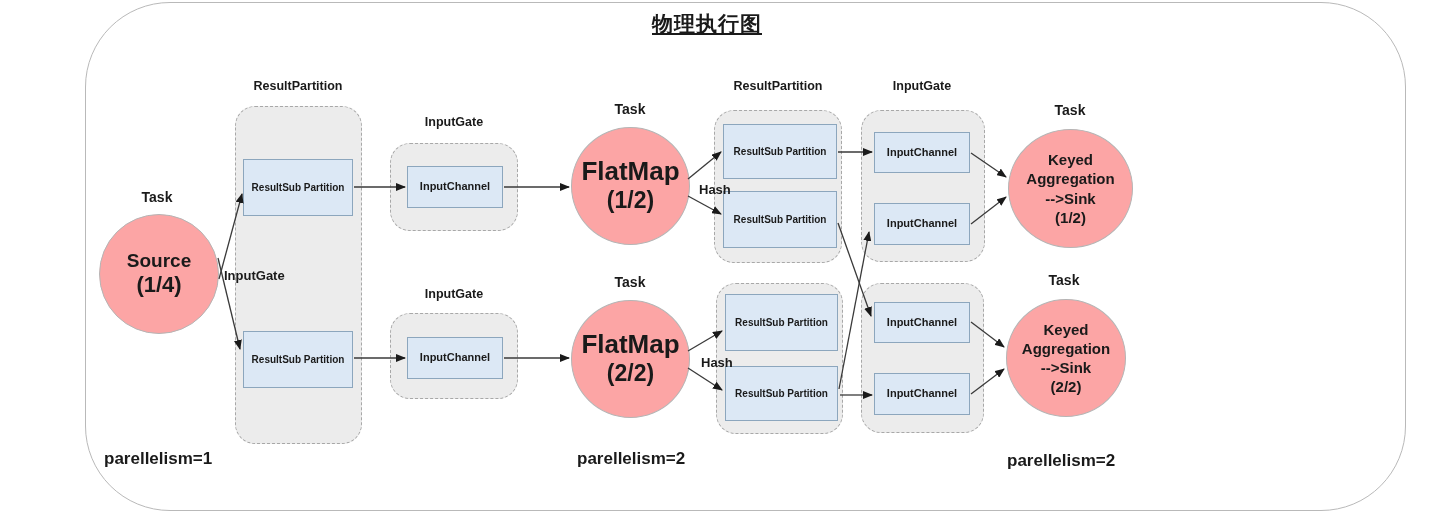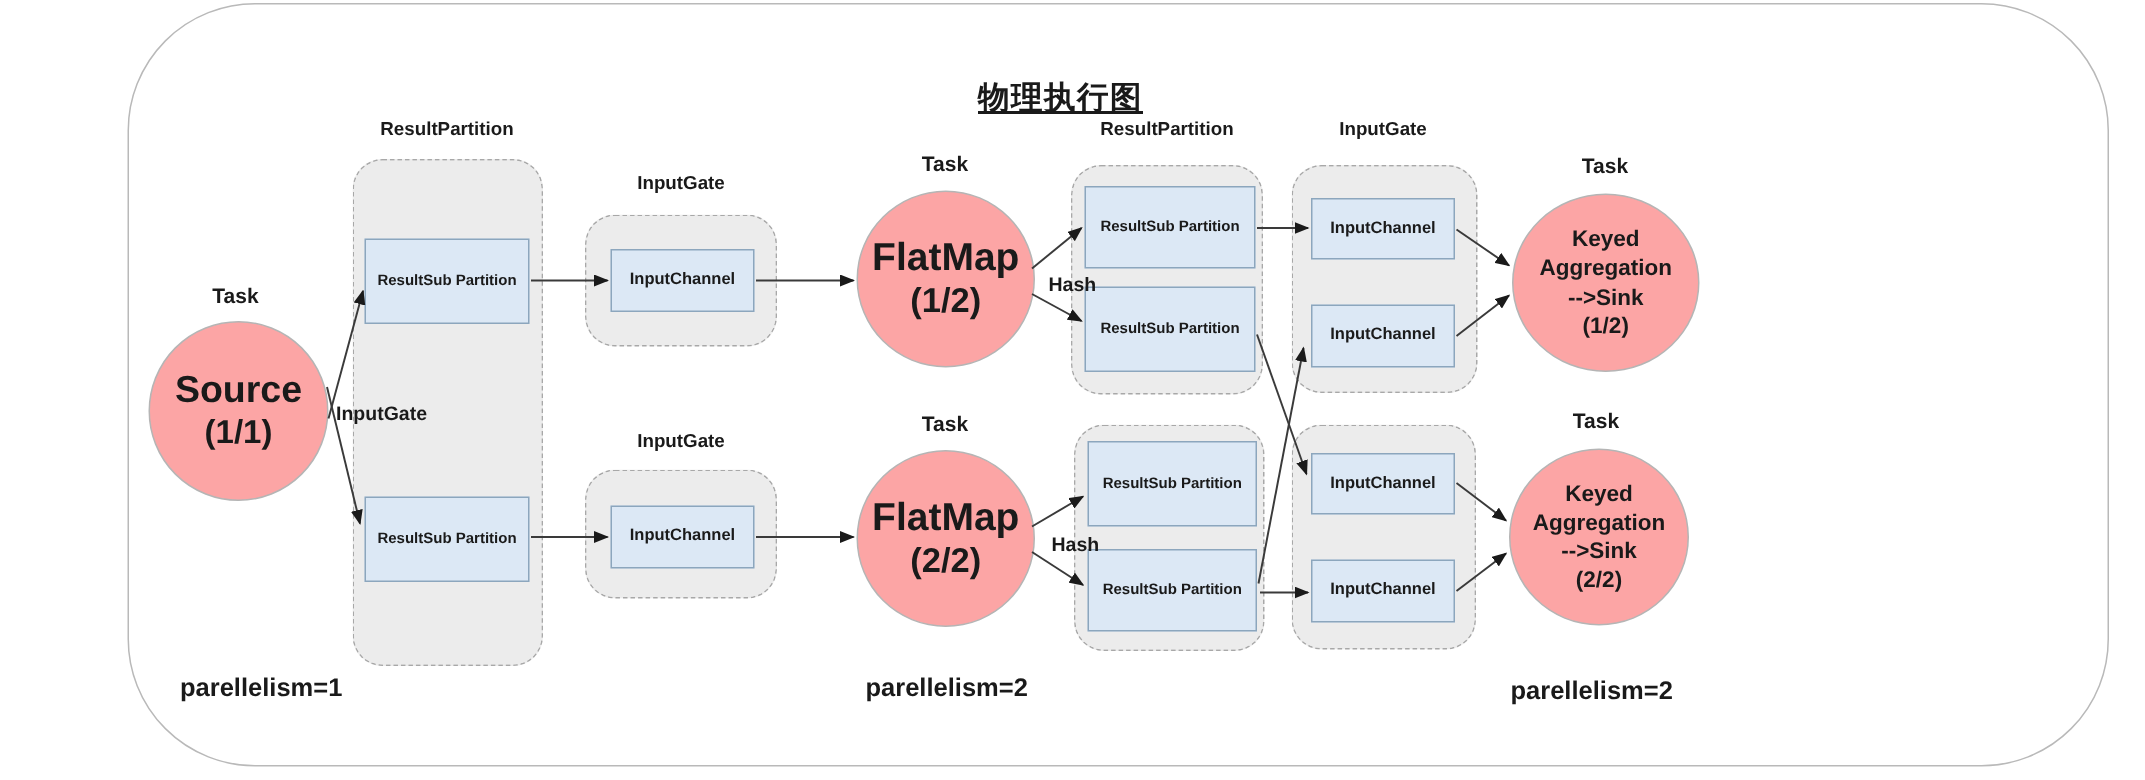--- a/index.html
+++ b/index.html
@@ -8,21 +8,20 @@
     font-family:"Liberation Sans",sans-serif;color:#1a1a1a;overflow:hidden;
     -webkit-font-smoothing:antialiased;
   }
   .abs{position:absolute;}
   .frame{
     border:1.5px solid #b9b9b9;border-radius:85px;background:#ffffff;
   }
   .title{
     font-size:21px;font-weight:bold;text-decoration:underline;text-align:center;
     letter-spacing:1px;
-    margin-top:41px;
   }
   .dashed-box{
     background:#ececec;border:1.6px dashed #a8a8a8;border-radius:20px;
     box-sizing:border-box;
   }
   .blue-box{
     background:#dce8f5;border:1.5px solid #8ca6bd;box-sizing:border-box;
     display:flex;align-items:center;justify-content:center;text-align:center;
     font-weight:bold;line-height:1.2;
   }
@@ -30,21 +29,21 @@
   .ic{font-size:11px;}
   .circle{
     background:#fca5a5;border:1.5px solid #b5b5b5;border-radius:50%;
     box-sizing:border-box;display:flex;flex-direction:column;
     align-items:center;justify-content:center;text-align:center;font-weight:bold;
   }
   .group-label{font-size:12.5px;font-weight:bold;text-align:center;}
   .task-label{font-size:14px;font-weight:bold;text-align:center;}
   .edge-label{font-size:13px;font-weight:bold;}
   .paral{font-size:17px;font-weight:bold;}
-  .src-name{font-size:25px;line-height:1.15;text-align:right;}
+  .src-name{font-size:19px;line-height:1.15;text-align:right;}
   .src-idx{font-size:22px;line-height:1.2;}
   .fm-name{font-size:26px;line-height:1.1;}
   .fm-idx{font-size:23px;line-height:1.25;}
   .ka-line{font-size:15px;line-height:1.28;}
   svg.connectors{position:absolute;left:0;top:0;pointer-events:none;}
 </style>
 </head>
 <body>
 
 <div class="abs frame" style="left:85px;top:2px;width:1319px;height:507px;"></div>
@@ -66,21 +65,21 @@
 <div class="abs group-label" style="left:862px;top:79px;width:120px;">InputGate</div>
 
 <div class="abs task-label" style="left:107px;top:189px;width:100px;">Task</div>
 <div class="abs task-label" style="left:580px;top:101px;width:100px;">Task</div>
 <div class="abs task-label" style="left:580px;top:274px;width:100px;">Task</div>
 <div class="abs task-label" style="left:1020px;top:102px;width:100px;">Task</div>
 <div class="abs task-label" style="left:1014px;top:272px;width:100px;">Task</div>
 
 <div class="abs circle" style="left:99px;top:214px;width:120px;height:120px;">
   <div class="src-name">Source</div>
-  <div class="src-idx">(1/1)</div>
+  <div class="src-idx">(1/4)</div>
 </div>
 
 <div class="abs circle" style="left:571px;top:127px;width:119px;height:118px;">
   <div class="fm-name">FlatMap</div>
   <div class="fm-idx">(1/2)</div>
 </div>
 
 <div class="abs circle" style="left:571px;top:300px;width:119px;height:118px;">
   <div class="fm-name">FlatMap</div>
   <div class="fm-idx">(2/2)</div>
@@ -109,21 +108,21 @@
 <div class="abs blue-box ic" style="left:407px;top:337px;width:96px;height:42px;">InputChannel</div>
 <div class="abs blue-box ic" style="left:874px;top:132px;width:96px;height:41px;">InputChannel</div>
 <div class="abs blue-box ic" style="left:874px;top:203px;width:96px;height:42px;">InputChannel</div>
 <div class="abs blue-box ic" style="left:874px;top:302px;width:96px;height:41px;">InputChannel</div>
 <div class="abs blue-box ic" style="left:874px;top:373px;width:96px;height:42px;">InputChannel</div>
 
 <div class="abs edge-label" style="left:224px;top:268px;">InputGate</div>
 <div class="abs edge-label" style="left:699px;top:182px;">Hash</div>
 <div class="abs edge-label" style="left:701px;top:355px;">Hash</div>
 
-<div class="abs paral" style="left:120px;top:449px;">parellelism=1</div>
+<div class="abs paral" style="left:104px;top:449px;">parellelism=1</div>
 <div class="abs paral" style="left:577px;top:449px;">parellelism=2</div>
 <div class="abs paral" style="left:1007px;top:451px;">parellelism=2</div>
 
 <svg class="connectors" width="1430" height="520" viewBox="0 0 1430 520">
   <defs>
     <marker id="ah" markerUnits="userSpaceOnUse" markerWidth="10" markerHeight="8" viewBox="0 0 10 8" refX="9" refY="4" orient="auto">
       <path d="M0,0 L10,4 L0,8 z" fill="#1a1a1a"></path>
     </marker>
   </defs>
   <g stroke="#3a3a3a" stroke-width="1.3" fill="none">

